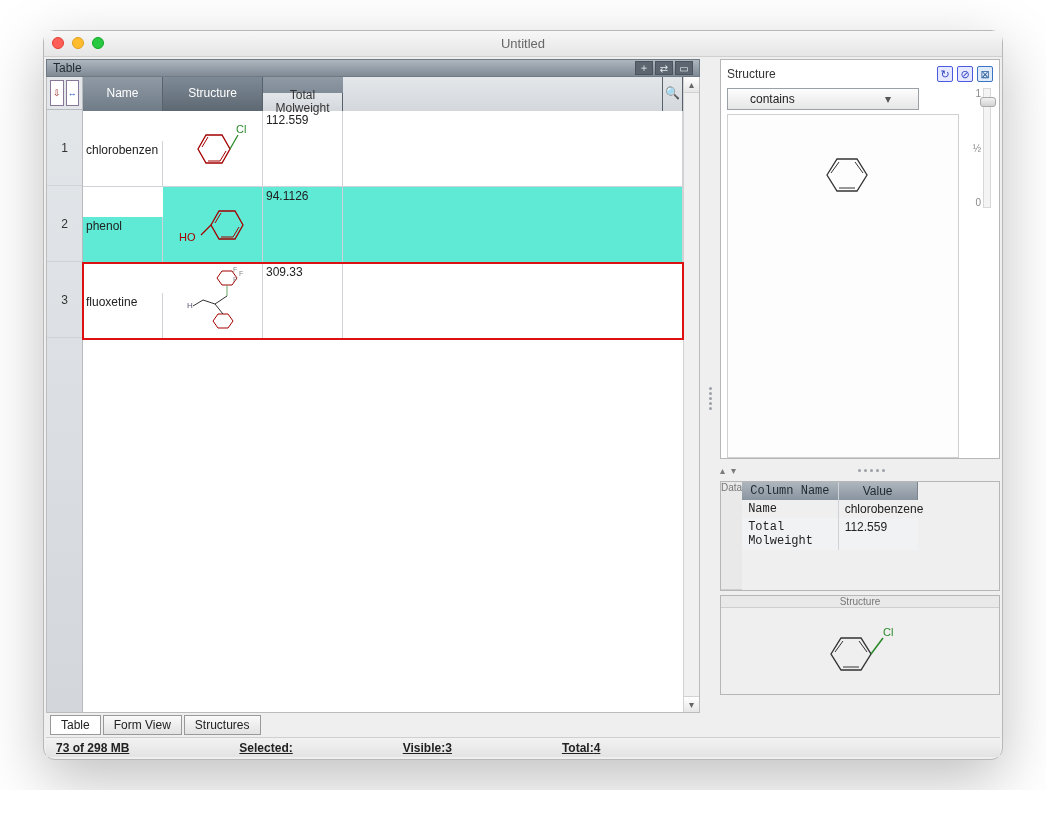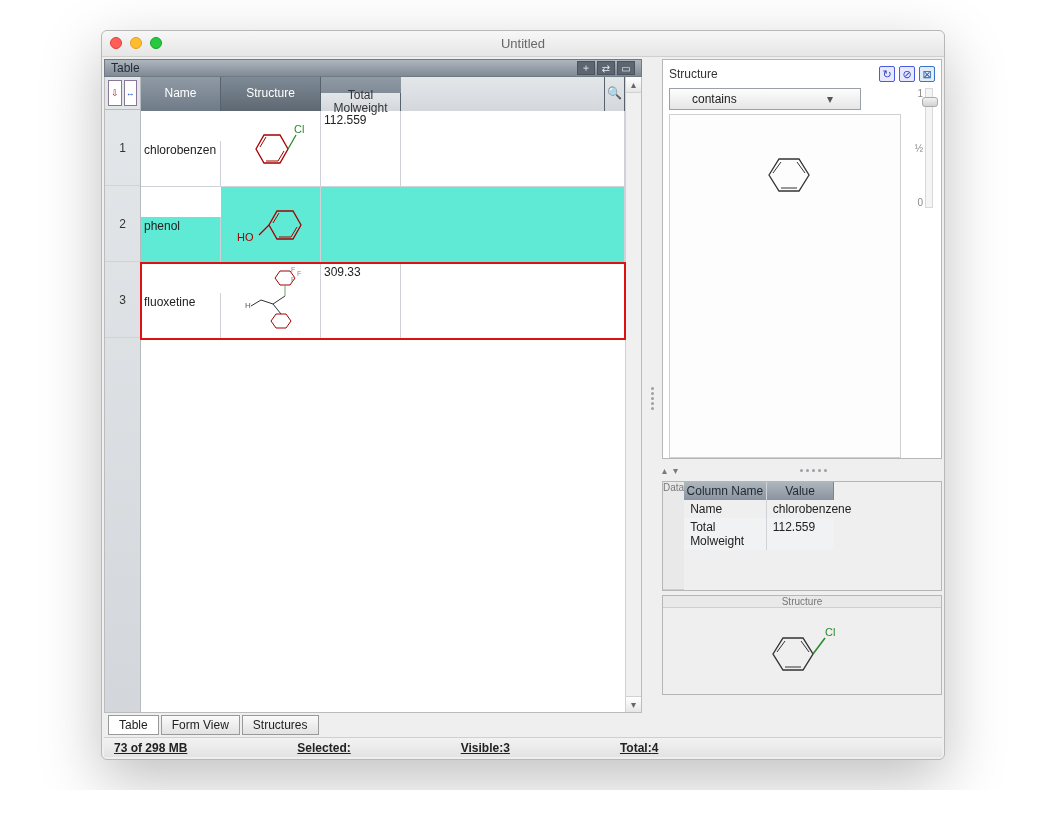--- a/index.html
+++ b/index.html
@@ -1,20 +1,20 @@
 <!DOCTYPE html>
 <html><head>
 <meta charset="utf-8">
 <style>
   * { box-sizing: border-box; }
   html, body { margin:0; padding:0; font-family: "Lucida Grande","Segoe UI",Arial,sans-serif; font-size:12px; color:#222; }
   body { background:#fff; }
   .window {
-    position:relative; width:844px; height:730px; margin:30px auto;
-    border:1px solid #b8b8b8; border-radius:6px; background:#efefef;
+    position:relative; width:960px; height:730px; margin:30px auto;
+    border:1px solid #b8b8b8; border-radius:12px; background:#efefef;
     box-shadow:0 20px 60px rgba(0,0,0,.25);
     display:flex; flex-direction:column;
   }
   .titlebar {
     height:26px; display:flex; align-items:center; justify-content:center;
     border-top-left-radius:6px; border-top-right-radius:6px;
     background:linear-gradient(#f7f7f7,#e6e6e6); border-bottom:1px solid #cfcfcf;
     position:relative;
   }
   .traffic { position:absolute; left:8px; top:6px; display:flex; gap:8px; }
@@ -86,21 +86,21 @@
   .vslider .knob{ position:absolute; left:-4px; top:8px; width:16px; height:10px; background:linear-gradient(#f2f2f2,#d2d2d2); border:1px solid #aaa; border-radius:3px;}
   .mid-split{ display:flex; align-items:center; gap:6px; font-size:10px; color:#7a7a7a; height:14px;}
   .mid-split .dots{ display:flex; gap:3px; margin:0 auto;}
   .mid-split .dots span{width:3px;height:3px;border-radius:50%;background:#9aa0a6;}
   .data-panel{ border:1px solid #b6b6b6; display:flex; flex-direction:row;}
   .data-label{ text-align:center; font-size:10px; color:#777; background:#e9e9e9; border-bottom:1px solid #cfcfcf;}
   .ptable{ display:flex; flex-direction:column;}
   .phead, .prow{ display:flex;}
   .phead .pc{ background:linear-gradient(#aeb6be,#8a949f); color:#1f2a33; font-size:12px; text-align:center; padding:2px 0; border-right:1px solid #7b858f;}
   .pc{ padding:2px 6px; font-size:12px;}
-  .pc.c1{ width:55%; border-right:1px solid #cfd3d7;}
+  .pc.c1{ width:55%; border-right:1px solid #cfd3d7;font-family:Liberation Mono, monospace;}
   .pc.c2{ width:45%;}
   .prow:nth-child(odd){ background:#f1f2f3;}
   .struct-small{ border:1px solid #b6b6b6; height:100px; display:flex; flex-direction:column;}
   .struct-small .canvas{ flex:1; display:flex; align-items:center; justify-content:center;}
   .statusbar{ height:20px; background:linear-gradient(#f2f2f2,#e3e3e3); border-top:1px solid #cfcfcf;
     display:flex; align-items:center; font-size:12px; padding:0 10px; gap:110px;text-decoration:underline;}
   
   svg { overflow:visible; }
   .atom-label{ font-size:11px; font-family:Arial; }
 </style>
@@ -174,20 +174,21 @@
                 <div class="td struct">
                   <svg width="80" height="60">
                     <polygon points="38,30 46,16 62,16 70,30 62,44 46,44" fill="none" stroke="#a30000" stroke-width="1.3"></polygon>
                     <line x1="42" y1="28" x2="48" y2="18" stroke="#a30000"></line>
                     <line x1="60" y1="42" x2="66" y2="32" stroke="#a30000"></line>
                     <line x1="48" y1="42" x2="60" y2="42" stroke="#a30000"></line>
                     <line x1="38" y1="30" x2="28" y2="40" stroke="#a30000" stroke-width="1.3"></line>
                     <text x="6" y="46" class="atom-label" fill="#a30000">HO</text>
                   </svg>
                 </div>
+                <div class="td mol">94.1126</div>
                 <div class="td rest"></div>
               </div>
 
               <div class="trow sel">
                 <div class="td name">fluoxetine</div>
                 <div class="td struct">
                   <svg width="80" height="70">
                     <polygon points="44,12 49,5 59,5 64,12 59,19 49,19" fill="none" stroke="#a30000" stroke-width="1"></polygon>
                     <polygon points="40,55 45,48 55,48 60,55 55,62 45,62" fill="none" stroke="#a30000" stroke-width="1"></polygon>
                     <line x1="54" y1="19" x2="54" y2="30" stroke="#6aa56a"></line>

